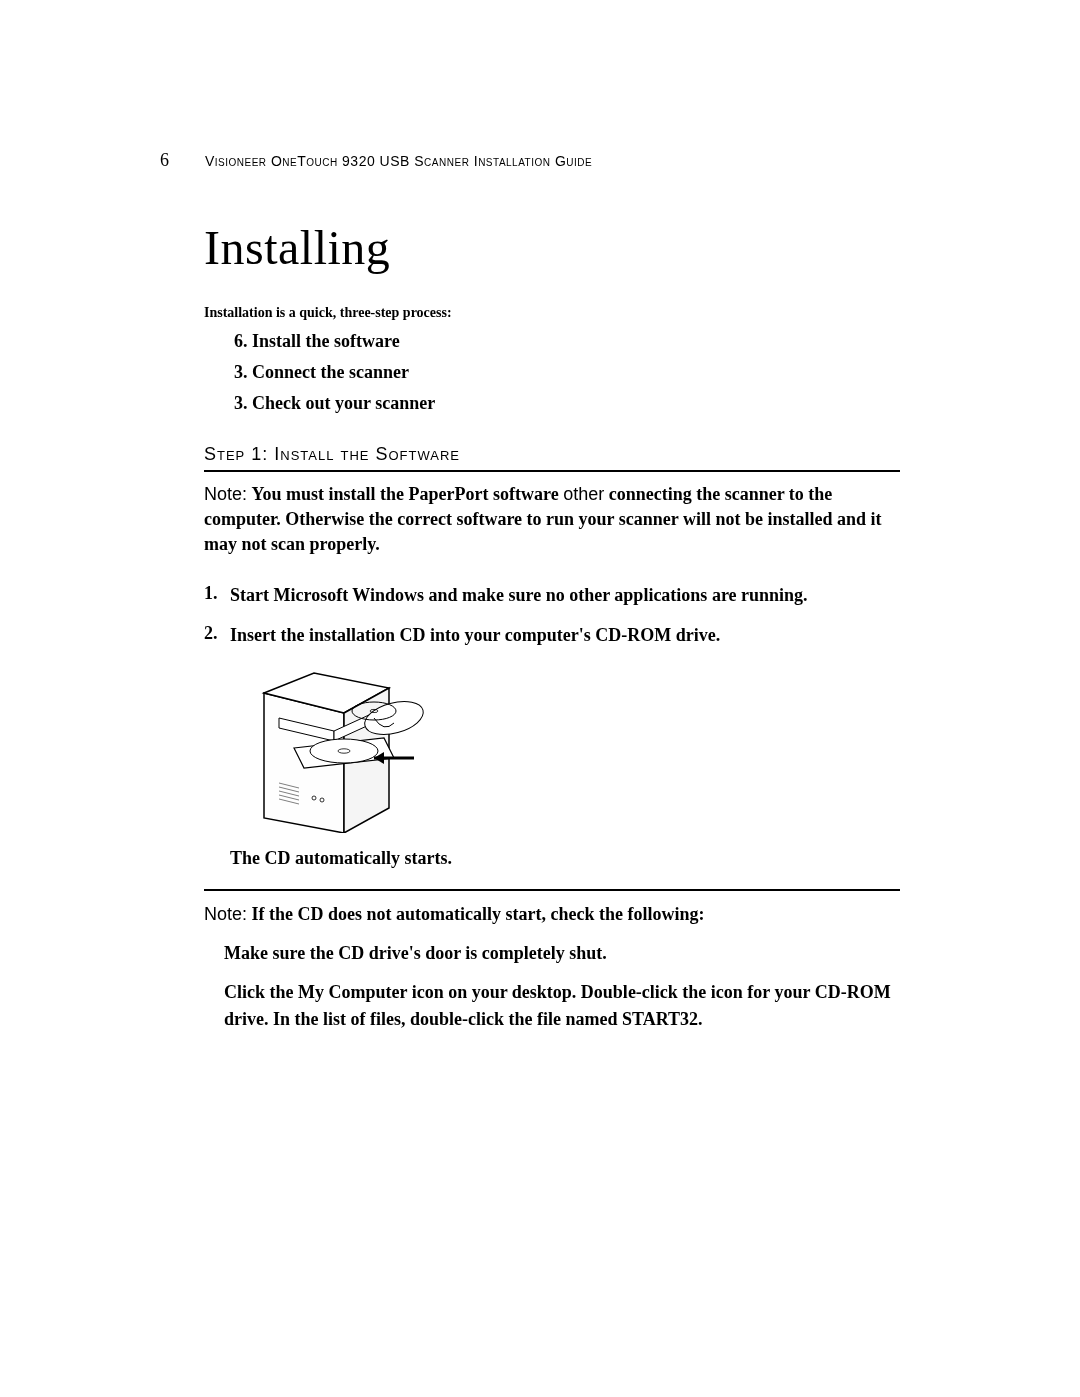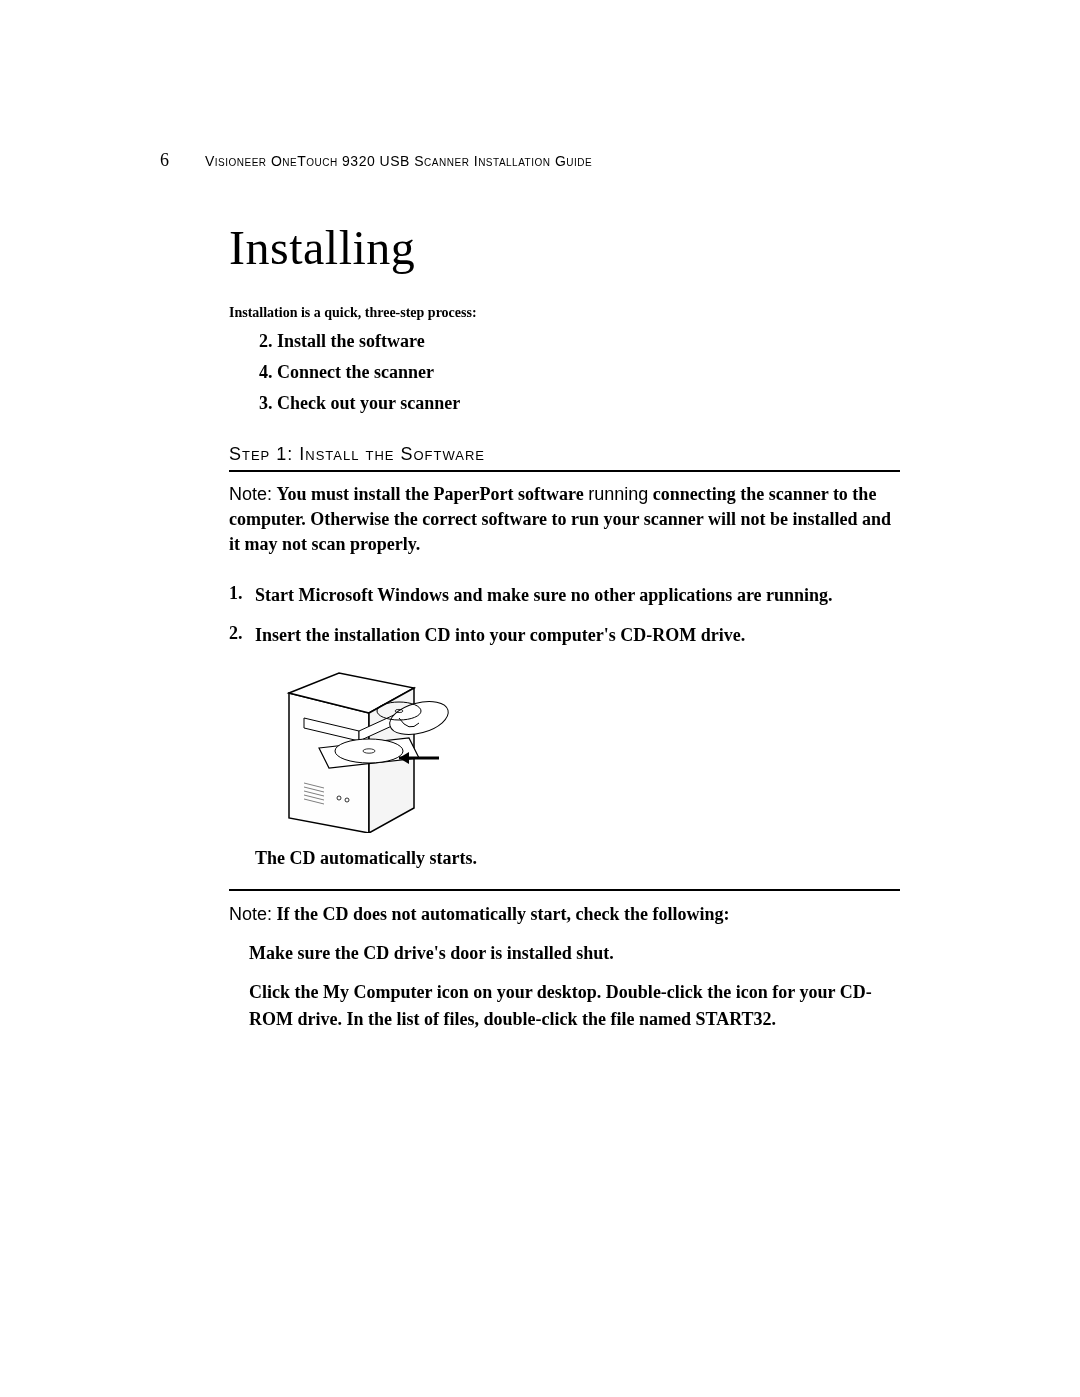--- a/index.html
+++ b/index.html
@@ -7,21 +7,21 @@
     background: #ffffff;
     font-family: Georgia, 'Times New Roman', serif;
     color: #000;
   }
   .page {
     width: 1080px;
     height: 1397px;
     background: #ffffff;
     position: relative;
     box-sizing: border-box;
-    padding: 150px 180px 100px 99px;
+    padding: 150px 180px 100px 74px;
   }
   .running-header {
     position: absolute;
     top: 150px;
     left: 160px;
     right: 180px;
     font-family: Arial, Helvetica, sans-serif;
     font-size: 14px;
     letter-spacing: 1px;
   }
@@ -142,31 +142,31 @@
     <span class="running-title">Visioneer OneTouch 9320 USB Scanner Installation Guide</span>
   </div>
 
   <div class="content">
 
     <h1 class="chapter-title">Installing</h1>
 
     <div class="intro">Installation is a quick, three-step process:</div>
 
     <div class="steps">
-      <div>2. Install the software</div>
-      <div>4. Connect the scanner</div>
+      <div>6. Install the software</div>
+      <div>3. Connect the scanner</div>
       <div>3. Check out your scanner</div>
     </div>
 
     <div class="section-head">Step 1: Install the Software</div>
     <hr class="section-rule">
 
     <div class="note">
       <span class="note-label">Note:</span>
-      <span class="note-body-b">You must install the PaperPort software </span><span class="note-emph">running</span><span class="note-body-b"> connecting the scanner to the computer. Otherwise the correct software to run your scanner will not be installed and it may not scan properly.</span>
+      <span class="note-body-b">You must install the PaperPort software </span><span class="note-emph">other</span><span class="note-body-b"> connecting the scanner to the computer. Otherwise the correct software to run your scanner will not be installed and it may not scan properly.</span>
     </div>
 
 
     <div class="numbered-item">
       <div class="num">1.</div>
       <div class="txt">Start Microsoft Windows and make sure no other applications are running.</div>
     </div>
 
     <div class="numbered-item">
       <div class="num">2.</div>
@@ -212,20 +212,20 @@
     <div class="caption">The CD automatically starts.</div>
 
     <hr class="section-rule">
 
     <div class="note2">
       <p>
         <span class="note-label">Note:</span>
         <b>If the CD does not automatically start, check the following:</b>
       </p>
       <div class="bullets">
-        <p><b>Make sure the CD drive's door is installed shut.</b></p>
+        <p><b>Make sure the CD drive's door is completely shut.</b></p>
         <p><b>Click the My Computer icon on your desktop. Double-click the icon for your CD-ROM drive. In the list of files, double-click the file named START32.</b></p>
       </div>
     </div>
 
   </div>
 
 </div>
 
 </body></html>

